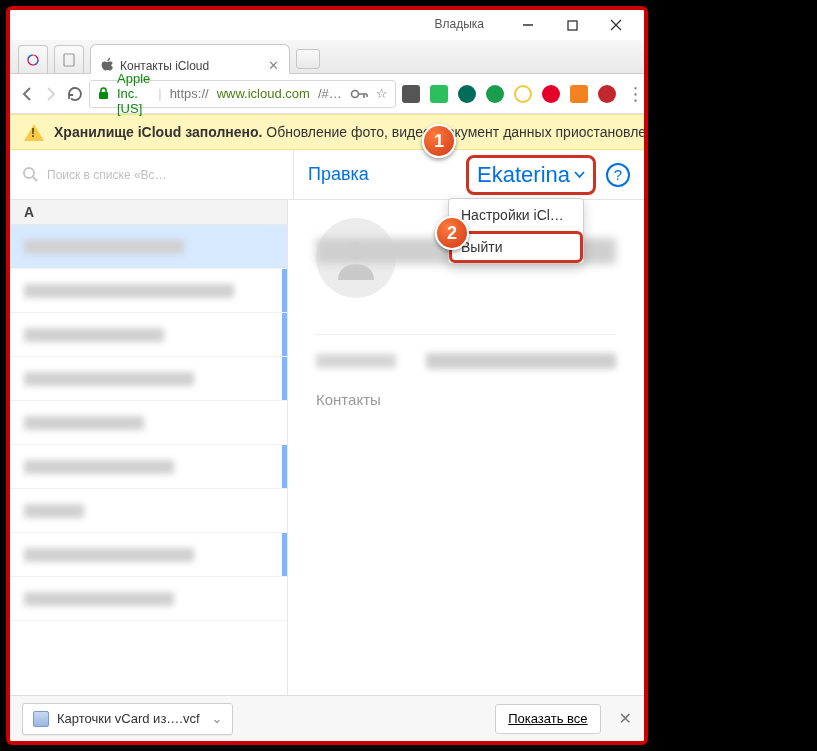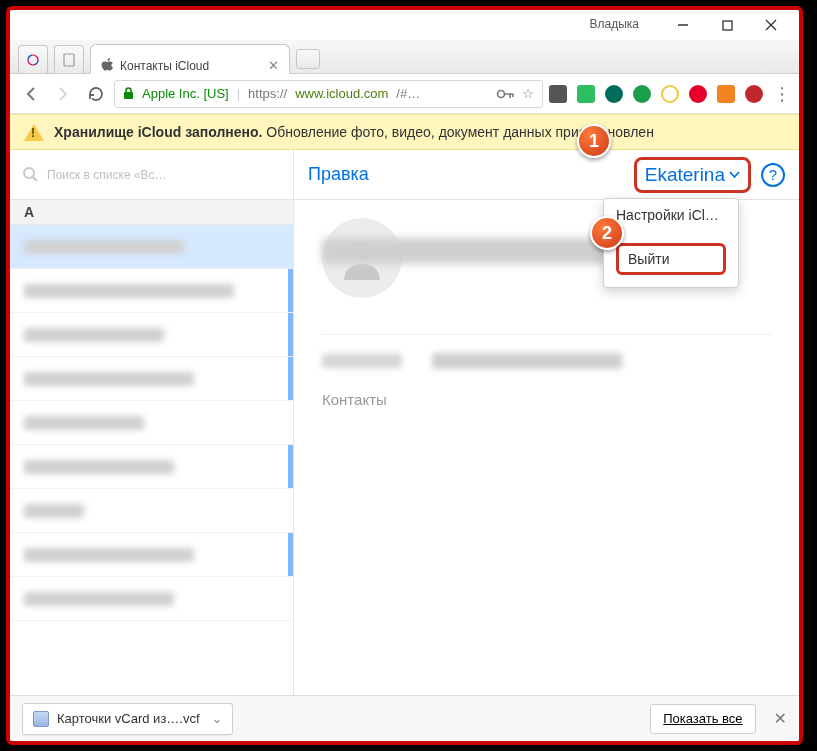--- a/index.html
+++ b/index.html
@@ -1,17 +1,17 @@
 <!DOCTYPE html>
 <html><head>
 <meta charset="utf-8">
 <style>
 * { margin: 0; padding: 0; box-sizing: border-box; font-family: -apple-system, "Segoe UI", Arial, sans-serif; }
 body { background: #000; width: 817px; height: 751px; overflow: hidden; }
-.frame { position: absolute; left: 6px; top: 6px; width: 797px; height: 739px; background: #fff; border: 4px solid #cc0000; border-radius: 6px; overflow: hidden; }
+.frame { position: absolute; left: 6px; top: 6px; width: 642px; height: 739px; background: #fff; border: 4px solid #cc0000; border-radius: 6px; overflow: hidden; }
 
 
 .titlebar { height: 30px; background: #fff; display: flex; align-items: center; justify-content: flex-end; padding: 0 6px; position: relative; }
 .window-user { position: absolute; right: 160px; top: 7px; font-size: 12px; color: #555; }
 .win-btn { width: 44px; height: 28px; display: flex; align-items: center; justify-content: center; color: #333; font-size: 13px; }
 
 
 .tabstrip { height: 34px; background: linear-gradient(#f7f7f7, #e9e9e9); display: flex; align-items: flex-end; padding-left: 8px; border-bottom: 1px solid #ccc; }
 .tab-small { width: 30px; height: 28px; background: linear-gradient(#fafafa, #eaeaea); border: 1px solid #c7c7c7; border-bottom: none; border-radius: 4px 4px 0 0; margin-right: 6px; display: flex; align-items: center; justify-content: center; position: relative; }
 .tab-active { width: 200px; height: 30px; background: #fff; border: 1px solid #c7c7c7; border-bottom: 1px solid #fff; border-radius: 6px 6px 0 0; display: flex; align-items: flex-end; padding: 0 10px; gap: 6px; margin-bottom: -1px; position: relative; z-index: 2; }
@@ -39,27 +39,27 @@
 .banner b { font-weight: 600; }
 
 
 .apphead { height: 50px; display: flex; align-items: stretch; border-bottom: 1px solid #e5e5e5; }
 .search-col { width: 284px; border-right: 1px solid #e5e5e5; display: flex; align-items: center; padding: 0 12px; gap: 8px; color: #bbb; font-size: 16px; }
 .search-col input { border: none; outline: none; font-size: 12px; color: #333; width: 100%; background: transparent; }
 .search-col input::placeholder { color: #bfbfbf; }
 .head-right { flex: 1; display: flex; align-items: center; padding: 0 14px; }
 .pravka { color: #0071e3; font-size: 18px; }
 .spacer { flex: 1; }
-.user-drop { border: 3px solid #cc3322; border-radius: 8px; padding: 4px 8px; display: flex; align-items: center; gap: 4px; color: #0071e3; font-size: 19px; position: relative; }
+.user-drop { border: 3px solid #cc3322; border-radius: 8px; padding: 4px 8px; display: flex; align-items: center; gap: 4px; color: #0071e3; font-size: 22px; position: relative; }
 .help { width: 24px; height: 24px; border: 2px solid #0071e3; border-radius: 50%; display: flex; align-items: center; justify-content: center; color: #0071e3; margin-left: 10px; font-size: 15px; }
 
 
 .menu { position: absolute; top: 188px; right: 60px; width: 136px; background: #fff; border: 1px solid #cfcfcf; border-radius: 4px; box-shadow: 0 4px 12px rgba(0,0,0,.18); z-index: 50; }
 .menu-item { padding: 8px 12px; font-size: 14px; color: #333; white-space: nowrap; overflow: hidden; text-overflow: ellipsis; }
-.menu-item.hl { border: 3px solid #cc3322; border-radius: 6px; margin: 12px; padding: 5px 9px; }
+.menu-item.hl { border: 3px solid #cc3322; border-radius: 6px; margin: 0; padding: 5px 9px; }
 
 
 .callout { position: absolute; width: 34px; height: 34px; border-radius: 50%; background: radial-gradient(circle at 35% 30%, #ff7a3d, #cc3a15); border: 2px solid #fff; display: flex; align-items: center; justify-content: center; color: #fff; font-weight: bold; font-size: 18px; box-shadow: 0 2px 4px rgba(0,0,0,.4); z-index: 60; }
 .c1 { top: 114px; right: 188px; }
 .c2 { top: 206px; right: 175px; }
 
 
 .main { display: flex; height: 500px; }
 .sidebar { width: 284px; border-right: 1px solid #e5e5e5; overflow: hidden; background: #fff; }
 .sep-letter { background: #f3f3f3; padding: 4px 14px; font-size: 14px; color: #444; font-weight: 600; border-bottom: 1px solid #e8e8e8; }

